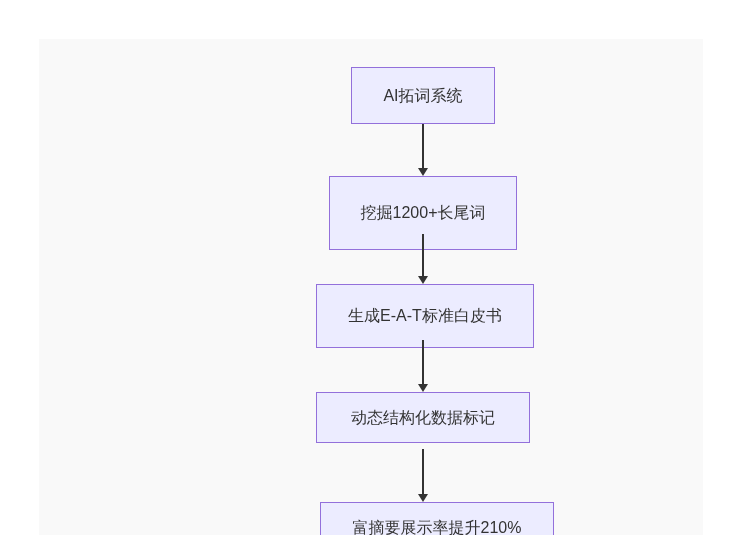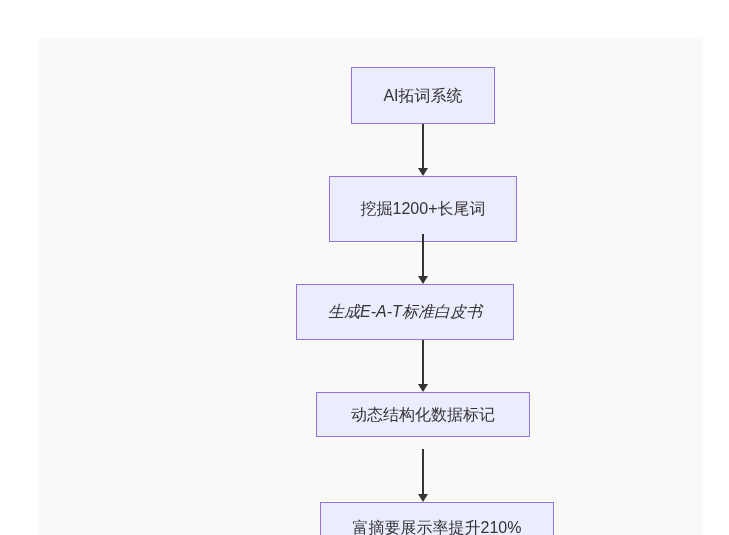--- a/index.html
+++ b/index.html
@@ -53,35 +53,35 @@
 
 <div class="canvas">
 
   <div class="node" style="left:299px; top:15px; width:144px; height:57px;">
     <span class="node-label">AI拓词系统</span>
   </div>
 
   <div class="edge-line" style="left:370px; top:72px; height:44px;"></div>
   <div class="edge-head" style="left:366px; top:116px;"></div>
 
-  <div class="node" style="left:277px; top:124px; width:188px; height:66px;">
+  <div class="node" style="left:277px; top:124px; width:188px; height:74px;">
     <span class="node-label">挖掘1200+长尾词</span>
   </div>
 
   <div class="edge-line" style="left:370px; top:182px; height:42px;"></div>
   <div class="edge-head" style="left:366px; top:224px;"></div>
 
-  <div class="node" style="left:244px; top:232px; width:218px; height:56px;font-style:italic;">
+  <div class="node" style="left:264px; top:232px; width:218px; height:64px;">
     <span class="node-label">生成E-A-T标准白皮书</span>
   </div>
 
   <div class="edge-line" style="left:370px; top:288px; height:44px;"></div>
   <div class="edge-head" style="left:366px; top:332px;"></div>
 
-  <div class="node" style="left:264px; top:340px; width:214px; height:45px;">
+  <div class="node" style="left:264px; top:340px; width:214px; height:51px;">
     <span class="node-label">动态结构化数据标记</span>
   </div>
 
   <div class="edge-line" style="left:370px; top:397px; height:45px;"></div>
   <div class="edge-head" style="left:366px; top:442px;"></div>
 
   <div class="node" style="left:268px; top:450px; width:234px; height:52px;align-items:center;">
     <span class="node-label">富摘要展示率提升210%</span>
   </div>
 

